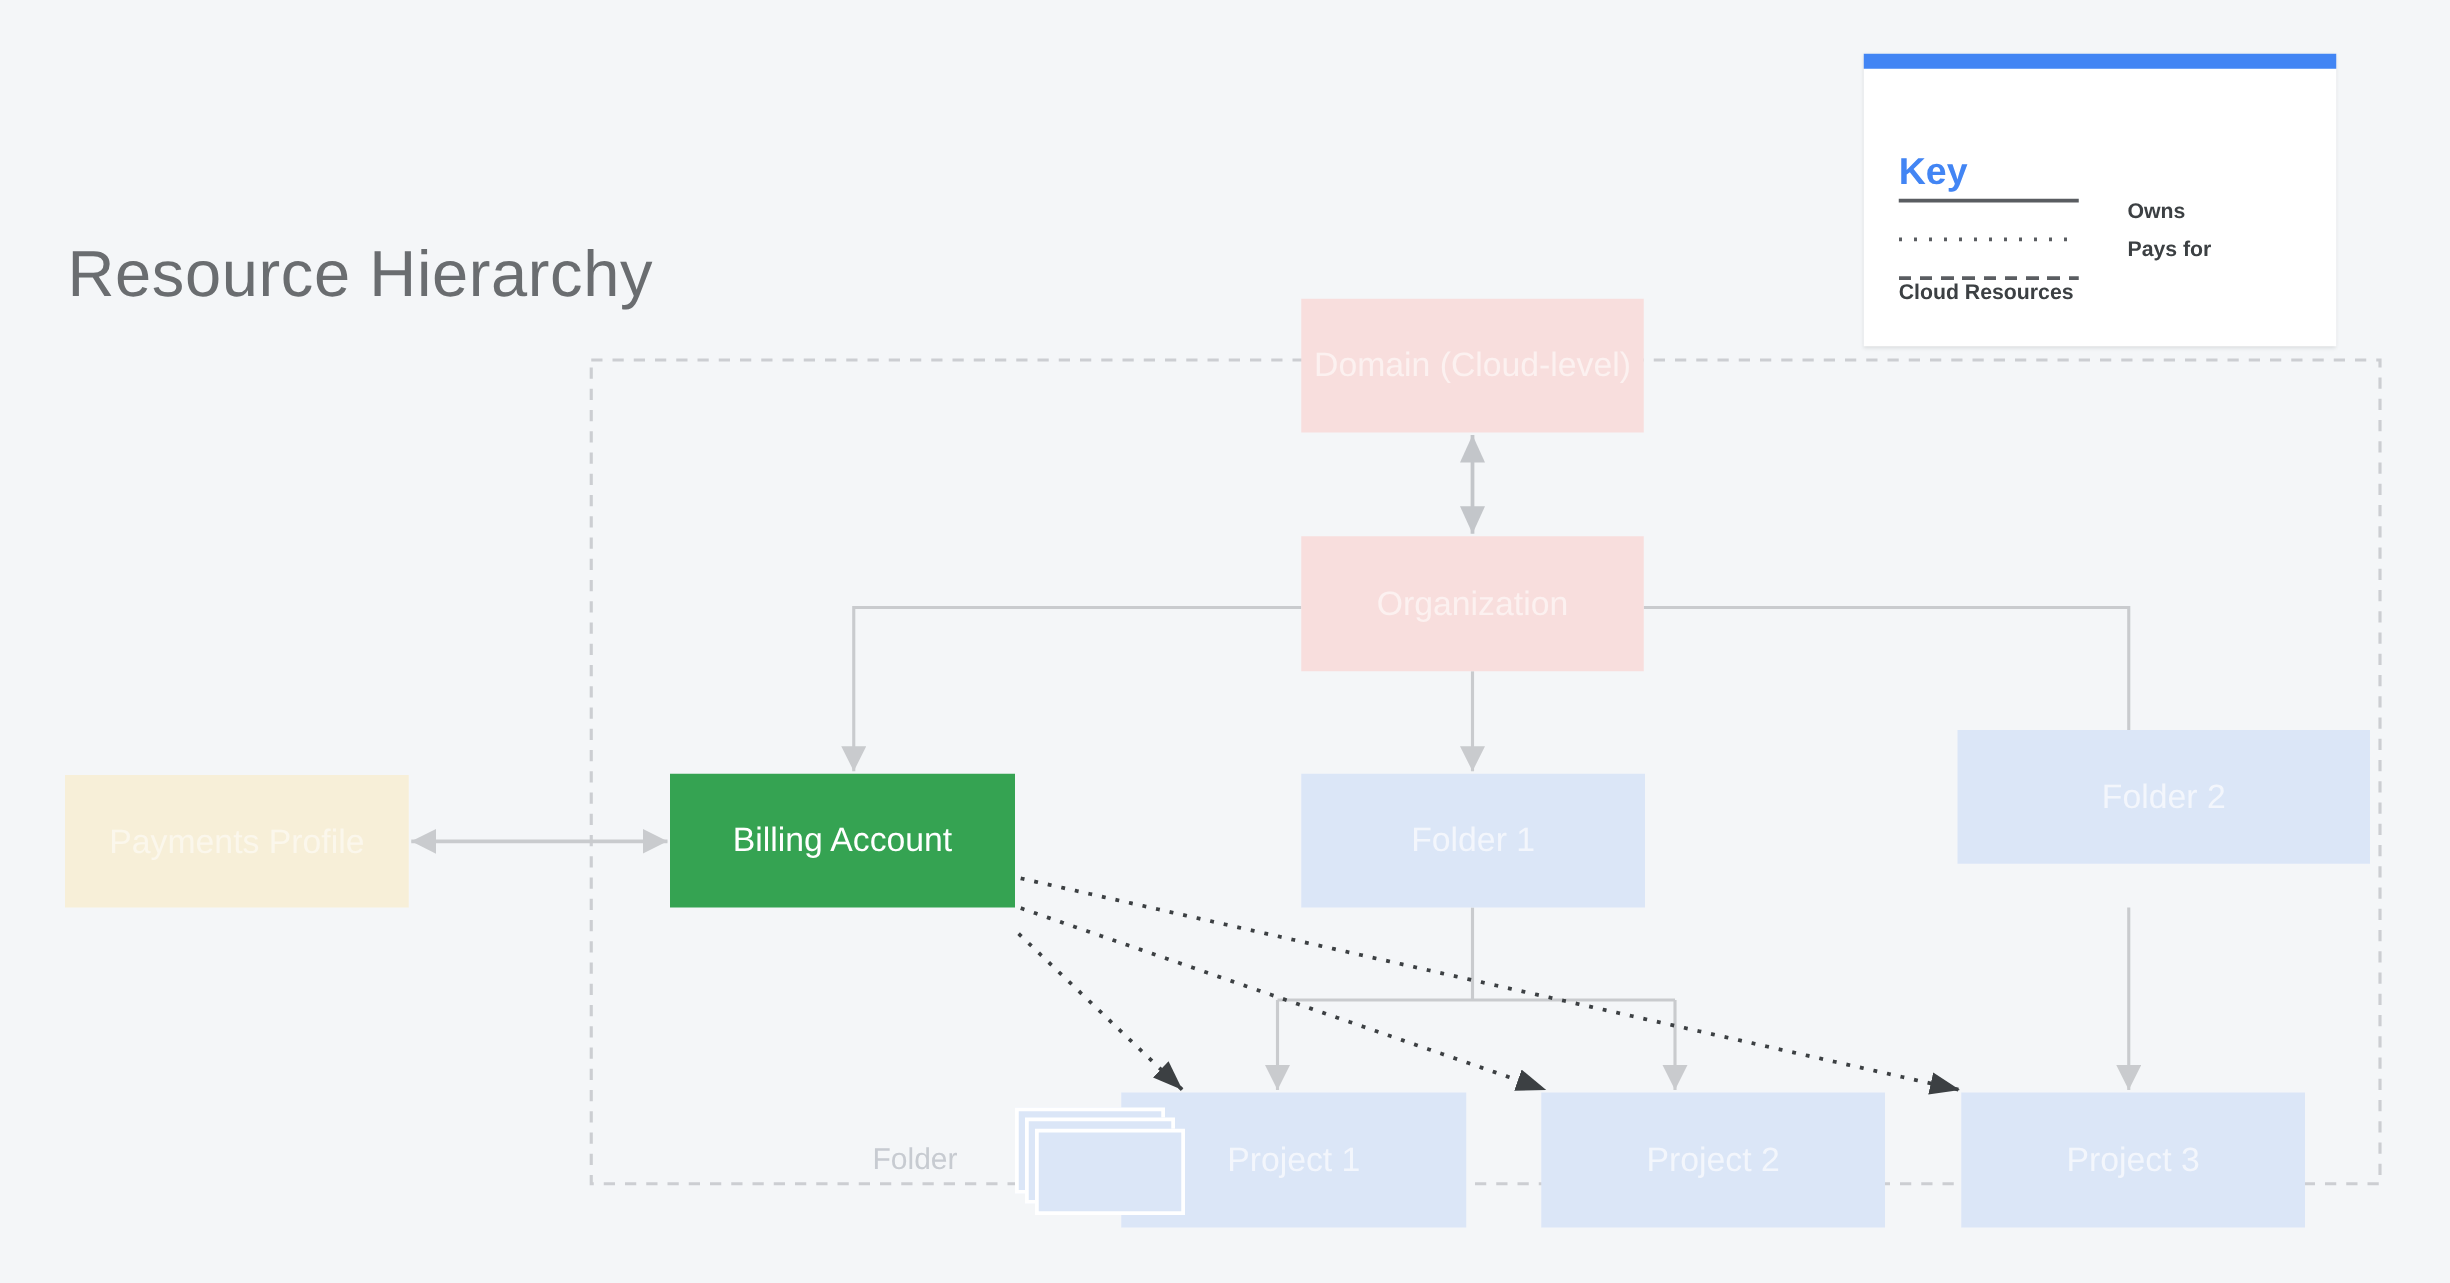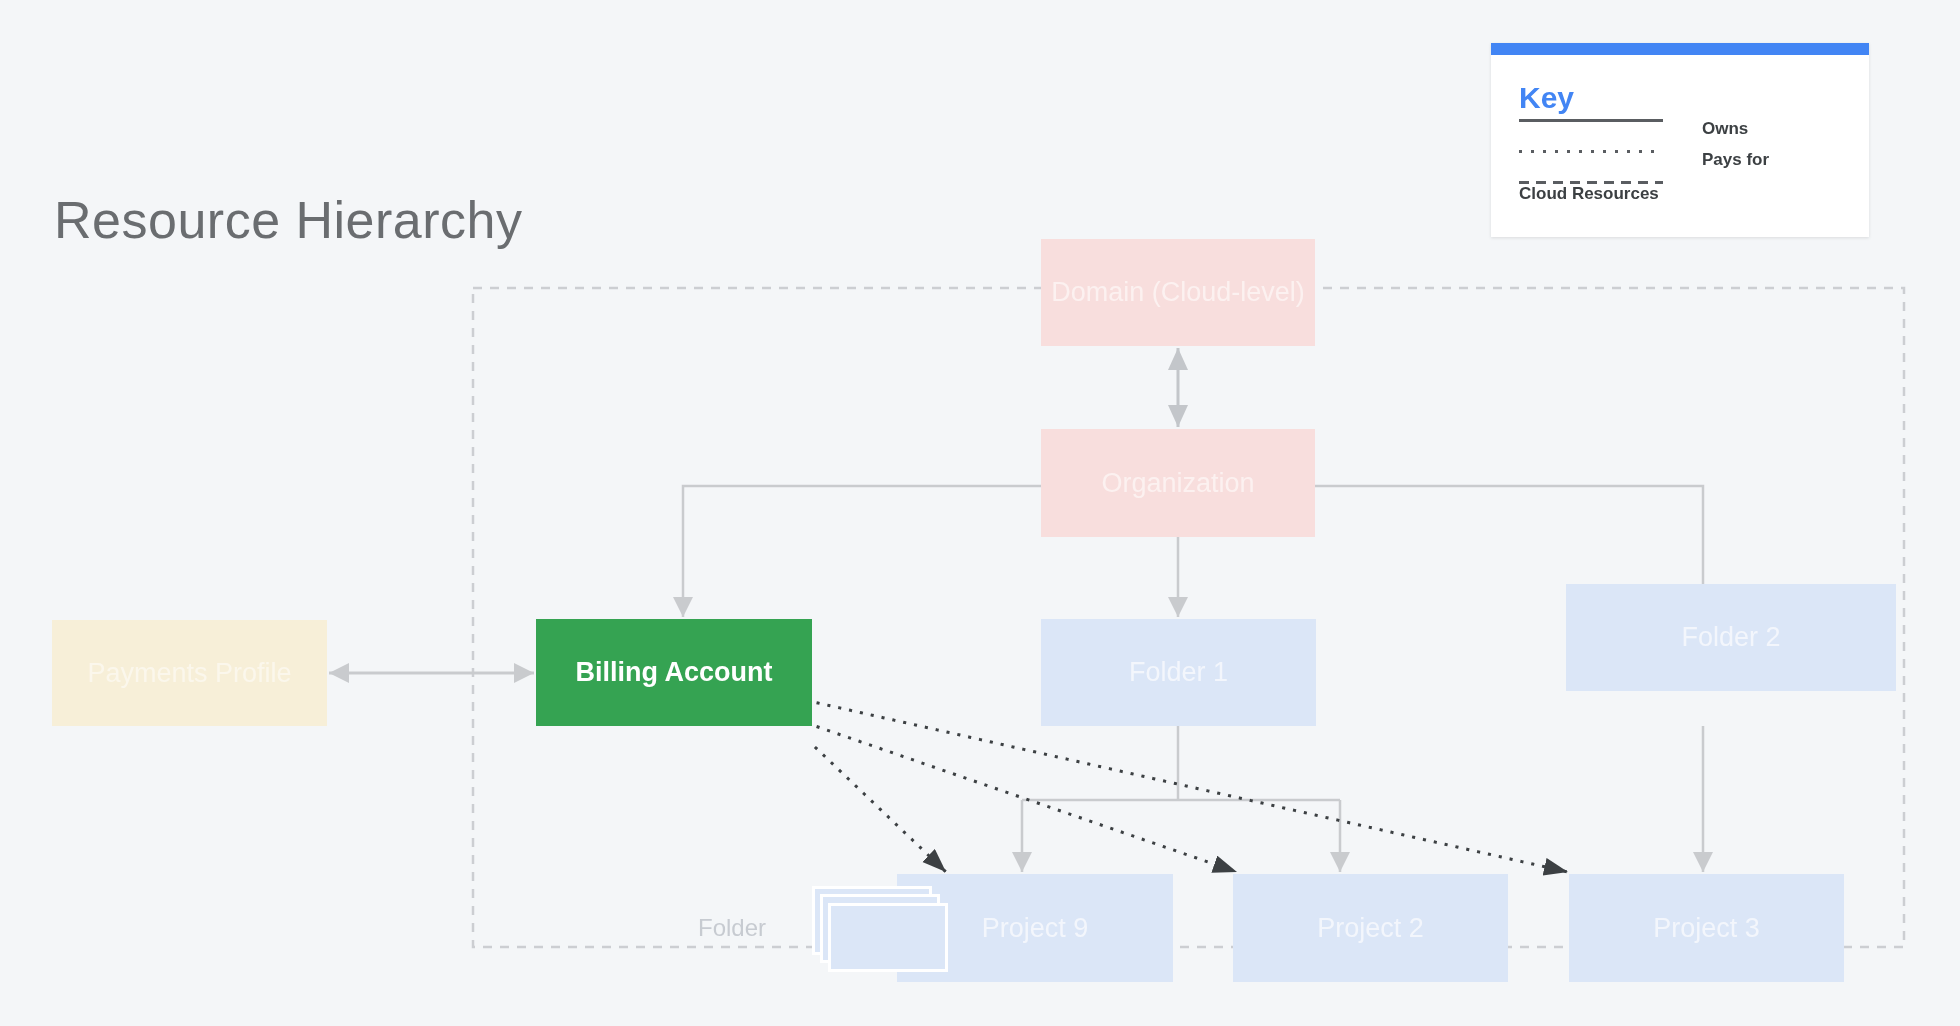--- a/index.html
+++ b/index.html
@@ -16,21 +16,21 @@
   }
 
   
   .node{
     position:absolute;display:flex;align-items:center;justify-content:center;
     font-size:27px;text-align:center;z-index:2;
   }
   .node.pink {background:#f8dedd;color:#fcf1f0;}
   .node.blue {background:#dbe6f7;color:#f3f6fc;}
   .node.cream{background:#f7efd8;color:#fbf7ec;}
-  .node.green{background:#35a352;color:#ffffff;font-weight:bold;}
+  .node.green{background:#35a352;color:#ffffff;font-weight:normal;}
 
   .n-domain  {left:1041px;top:239px;width:274px;height:107px;}
   .n-org     {left:1041px;top:429px;width:274px;height:108px;}
   .n-payments{left:52px;  top:620px;width:275px;height:106px;}
   .n-billing {left:536px; top:619px;width:276px;height:107px;}
   .n-folder1 {left:1041px;top:619px;width:275px;height:107px;justify-content:center;}
   .n-folder2 {left:1566px;top:584px;width:330px;height:107px;}
   .n-project1{left:897px; top:874px;width:276px;height:108px;}
   .n-project2{left:1233px;top:874px;width:275px;height:108px;text-align:center;}
   .n-project3{left:1569px;top:874px;width:275px;height:108px;}
@@ -49,21 +49,21 @@
   .card.c-front{left:16px;top:17px;}
 
   
   .key-panel{
     position:absolute;left:1491px;top:43px;width:378px;z-index:6;
     background:#ffffff;box-shadow:0 1px 3px rgba(60,64,67,.14);
   }
   .key-bar{height:12px;background:#4285f4;}
   .key-body{padding:26px 10px 16px 28px;}
   .key-title{
-    color:#4285f4;font-size:30px;font-weight:bold;line-height:34px;margin-bottom:4px;
+    color:#4285f4;font-size:30px;font-weight:bold;line-height:34px;margin-bottom:4px;margin-top:40px;
   }
   .key-row{display:flex;align-items:flex-start;min-height:20px;margin-bottom:11px;}
   .key-row.tall{min-height:40px;margin-bottom:0;flex-direction:column;}
   .key-sample{width:144px;height:3px;margin-right:39px;flex:none;}
   .ks-solid {background:#5a5d61;height:2.5px;}
   .ks-dotted{background:repeating-linear-gradient(to right,#5a5d61 0 3px,transparent 3px 12px);}
   .ks-dashed{background:repeating-linear-gradient(to right,#5a5d61 0 10px,transparent 10px 17px);height:2.5px;}
   .key-label{
     font-size:17px;font-weight:bold;color:#3c4043;line-height:19px;width:140px;
   }
@@ -116,21 +116,21 @@
   <div class="node green n-billing">
     <span>Billing Account</span>
   </div>
   <div class="node blue n-folder1">
     <span>Folder 1</span>
   </div>
   <div class="node blue n-folder2">
     <span>Folder 2</span>
   </div>
   <div class="node blue n-project1">
-    <span>Project 9</span>
+    <span>Project 1</span>
   </div>
   <div class="node blue n-project2">
     <span>Project 2</span>
   </div>
   <div class="node blue n-project3">
     <span>Project 3</span>
   </div>
 
   <div class="labels-caption">Folder</div>
   <div class="cards-icon">

